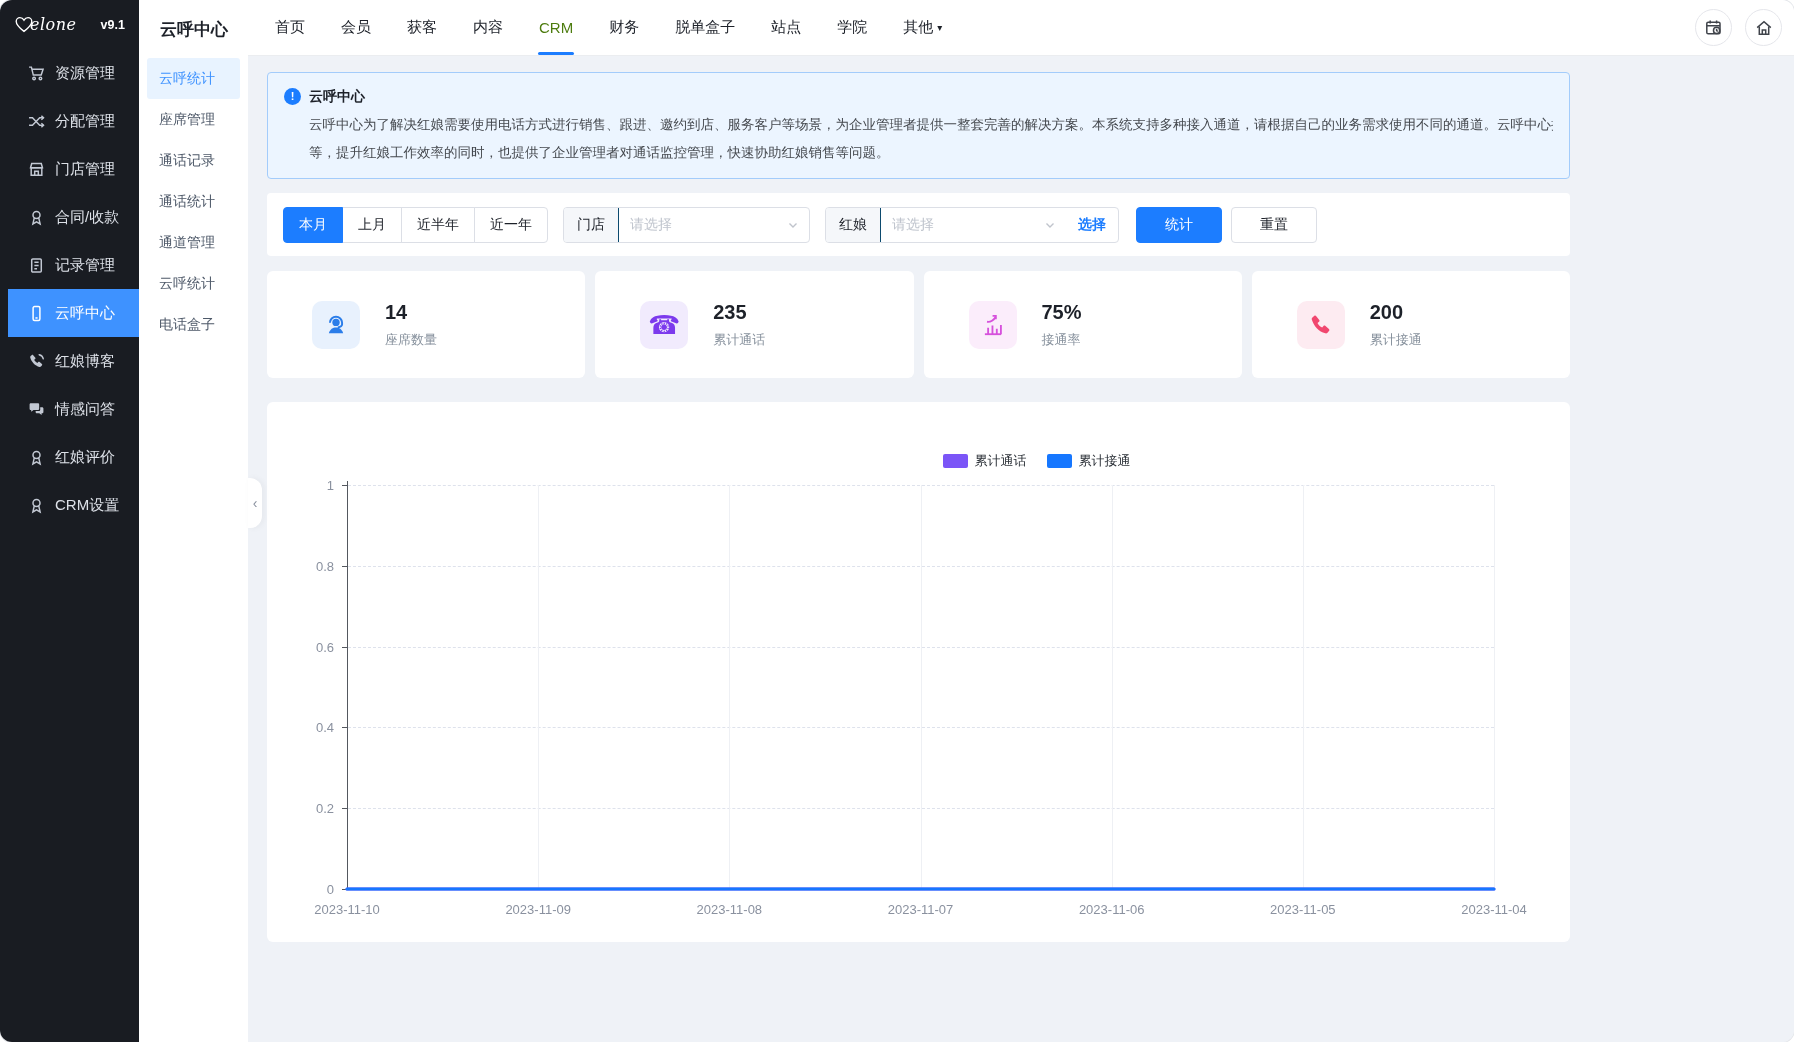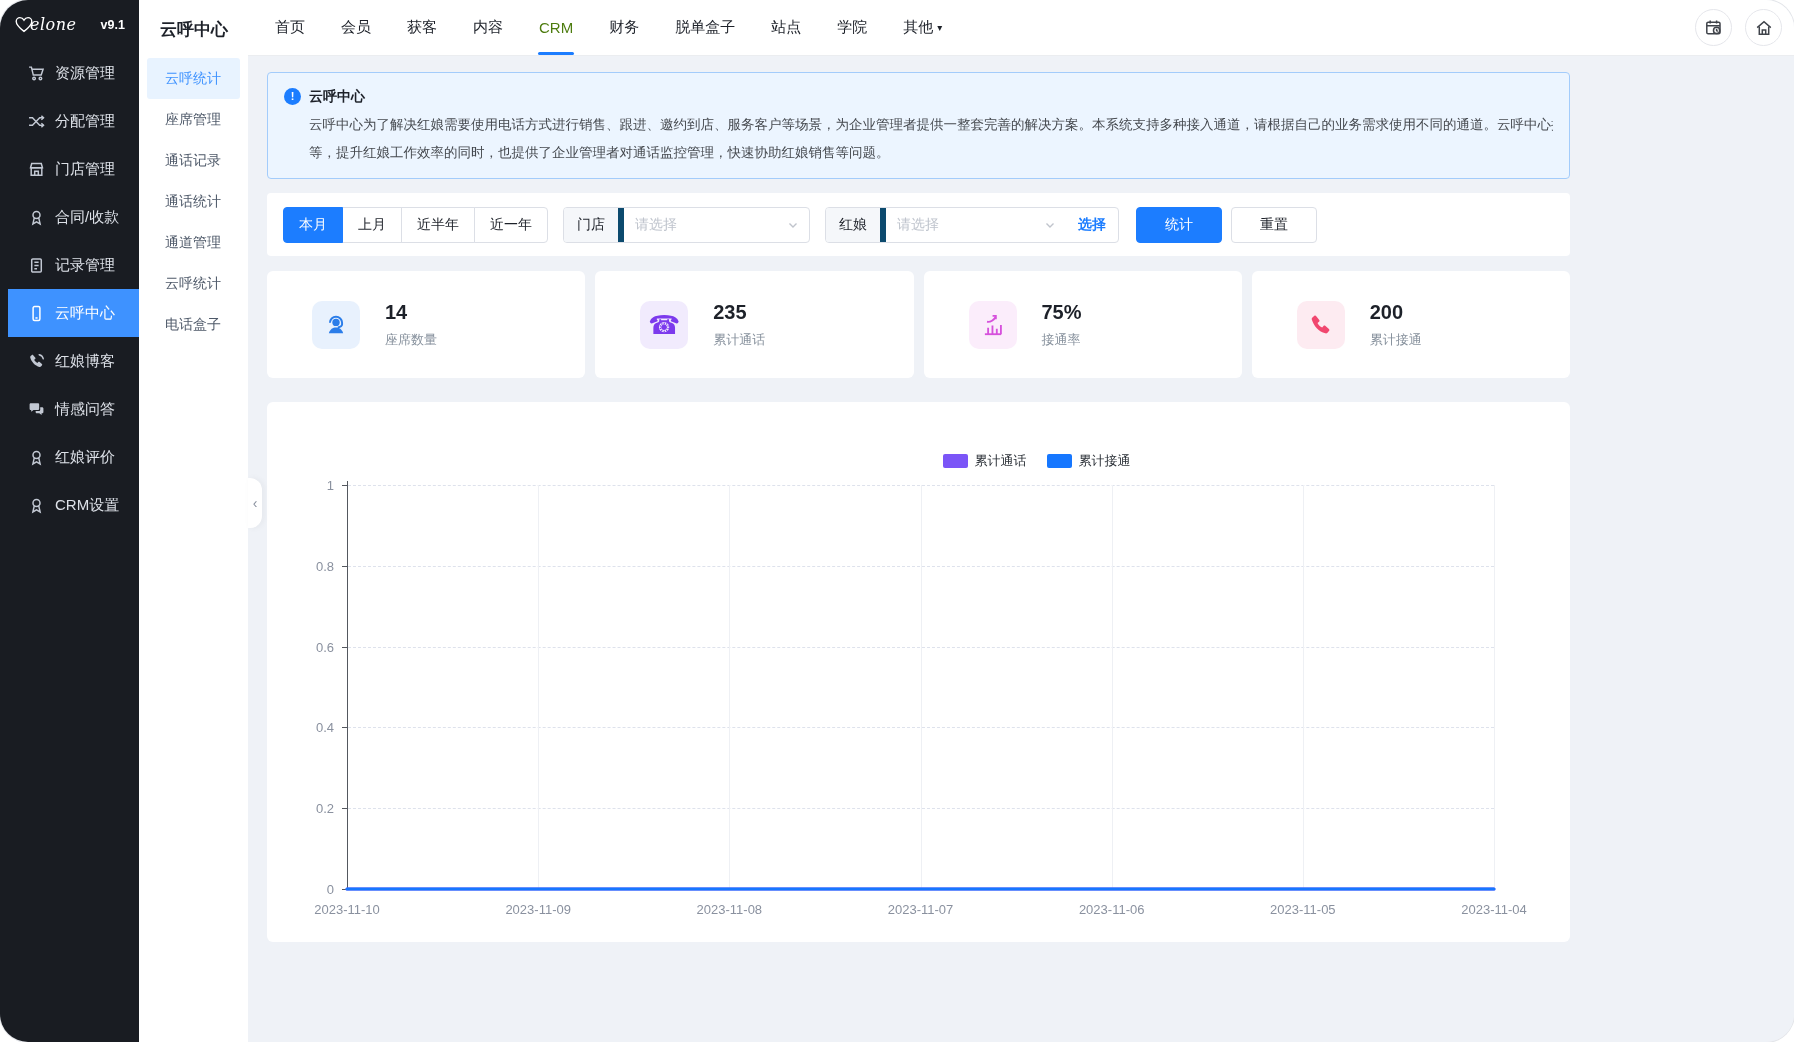--- a/index.html
+++ b/index.html
@@ -1,19 +1,19 @@
 <!DOCTYPE html>
 <html><head>
 <meta charset="utf-8">
 <style>
   * { margin:0; padding:0; box-sizing:border-box; }
   html,body { background:#ffffff; }
   body { font-family:"Liberation Sans","DejaVu Sans",sans-serif; }
 
-  .window { position:relative; width:1794px; height:1042px; border-radius:28px;
+  .window { position:relative; width:1794px; height:1042px; border-radius:12px;
             overflow:hidden; background:#EFF2F7; box-shadow:0 0 0 1px #e4e6ea; }
 
   
   .dark-sidebar { position:absolute; left:0; top:0; bottom:0; width:139px; background:#191C22; z-index:3; }
   .logo-row { height:49px; display:flex; align-items:center; padding-left:13px; color:#fff; }
   .logo-heart { width:22px; height:19px; flex:0 0 auto; }
   .logo-script { font-family:"DejaVu Serif","Liberation Serif",serif; font-style:italic;
                  font-size:16px; color:#fff; margin-left:-5px; letter-spacing:.5px; }
   .logo-ver { font-size:12.5px; font-weight:bold; color:#fff; margin-left:24px; }
   .menu { position:absolute; top:49px; left:0; right:0;padding-left:8px; }
@@ -21,21 +21,21 @@
                color:#DDE1E8; font-size:15px; cursor:pointer; }
   .menu-item .mi { width:18px; height:18px; color:#C2C8D3; display:flex; align-items:center; justify-content:center; }
   .menu-item .mi svg { width:17px; height:17px; }
   .menu-item.active { background:#3E92FF; color:#fff; }
   .menu-item.active .mi { color:#fff; }
 
   
   .submenu { position:absolute; left:139px; top:0; bottom:0; width:109px; background:#fff; z-index:2; }
   .submenu-title { height:58px; display:flex; align-items:center; padding-left:21px;
                    font-size:17px; font-weight:bold; color:#1D2129; }
-  .submenu-item { height:41px; display:flex; align-items:center; margin:0 8px; padding-left:18px;
+  .submenu-item { height:41px; display:flex; align-items:center; margin:0 8px; padding-left:12px;
                   font-size:14px; color:#4E5969; border-radius:3px; cursor:pointer; }
   .submenu-item.active { background:#E8F3FF; color:#3E92FF; }
 
   
   .header { position:absolute; left:248px; right:0; top:0; height:56px; background:#fff;
             border-bottom:1px solid #EBEDF0; display:flex; align-items:center; z-index:1; }
   .nav { display:flex; align-items:center; gap:36px; padding-left:27px; height:100%; }
   .nav-item { position:relative; height:100%; display:flex; align-items:center;
               font-size:15px; color:#1D2129; cursor:pointer; white-space:nowrap; }
   .nav-item.active { color:#4d7c0f; }
@@ -62,21 +62,21 @@
   .filter-card { margin-top:14px; background:#fff; border-radius:4px; height:63px;
                  display:flex; align-items:center; padding:0 16px; gap:15px; }
   .btn-group { display:flex; }
   .seg { height:36px; padding:0 15px; display:flex; align-items:center; border:1px solid #DCDFE6;
          background:#fff; font-size:14px; color:#1D2129; margin-left:-1px; cursor:pointer; position:relative; }
   .seg:first-child { border-radius:4px 0 0 4px; margin-left:0; }
   .seg:last-child { border-radius:0 4px 4px 0; }
   .seg.active { background:#1C7DFF; border-color:#1C7DFF; color:#fff; z-index:1; }
   .select-group { display:flex; align-items:center; height:36px; border:1px solid #DCDFE6;
                   border-radius:4px; background:#fff; overflow:hidden; }
-  .select-label { background:#F5F7FA; border-right:6px solid #0c4a6e; padding:0 13px; font-size:14px;
+  .select-label { background:#F5F7FA; border-right:1px solid #0c4a6e; padding:0 13px; font-size:14px;
                   color:#1D2129; height:100%; display:flex; align-items:center; }
   .select-value { padding:0 11px; font-size:14px; color:#BFC4CD; flex:1; cursor:pointer; }
   .select-caret { padding-right:10px; color:#C0C4CC; display:flex; cursor:pointer; }
   .select-caret svg { width:12px; height:12px; }
   .select-action { color:#1C7DFF; font-size:14px; font-weight:bold; padding:0 12px; cursor:pointer; }
   .w-store { width:247px; }
   .w-mm { width:294px; }
   .btn { height:36px; padding:0 28px; border-radius:4px; font-size:14px; display:flex; align-items:center;
          cursor:pointer; white-space:nowrap; }
   .btn-primary { background:#1C7DFF; color:#fff; border:1px solid #1C7DFF; margin-left:2px; }

